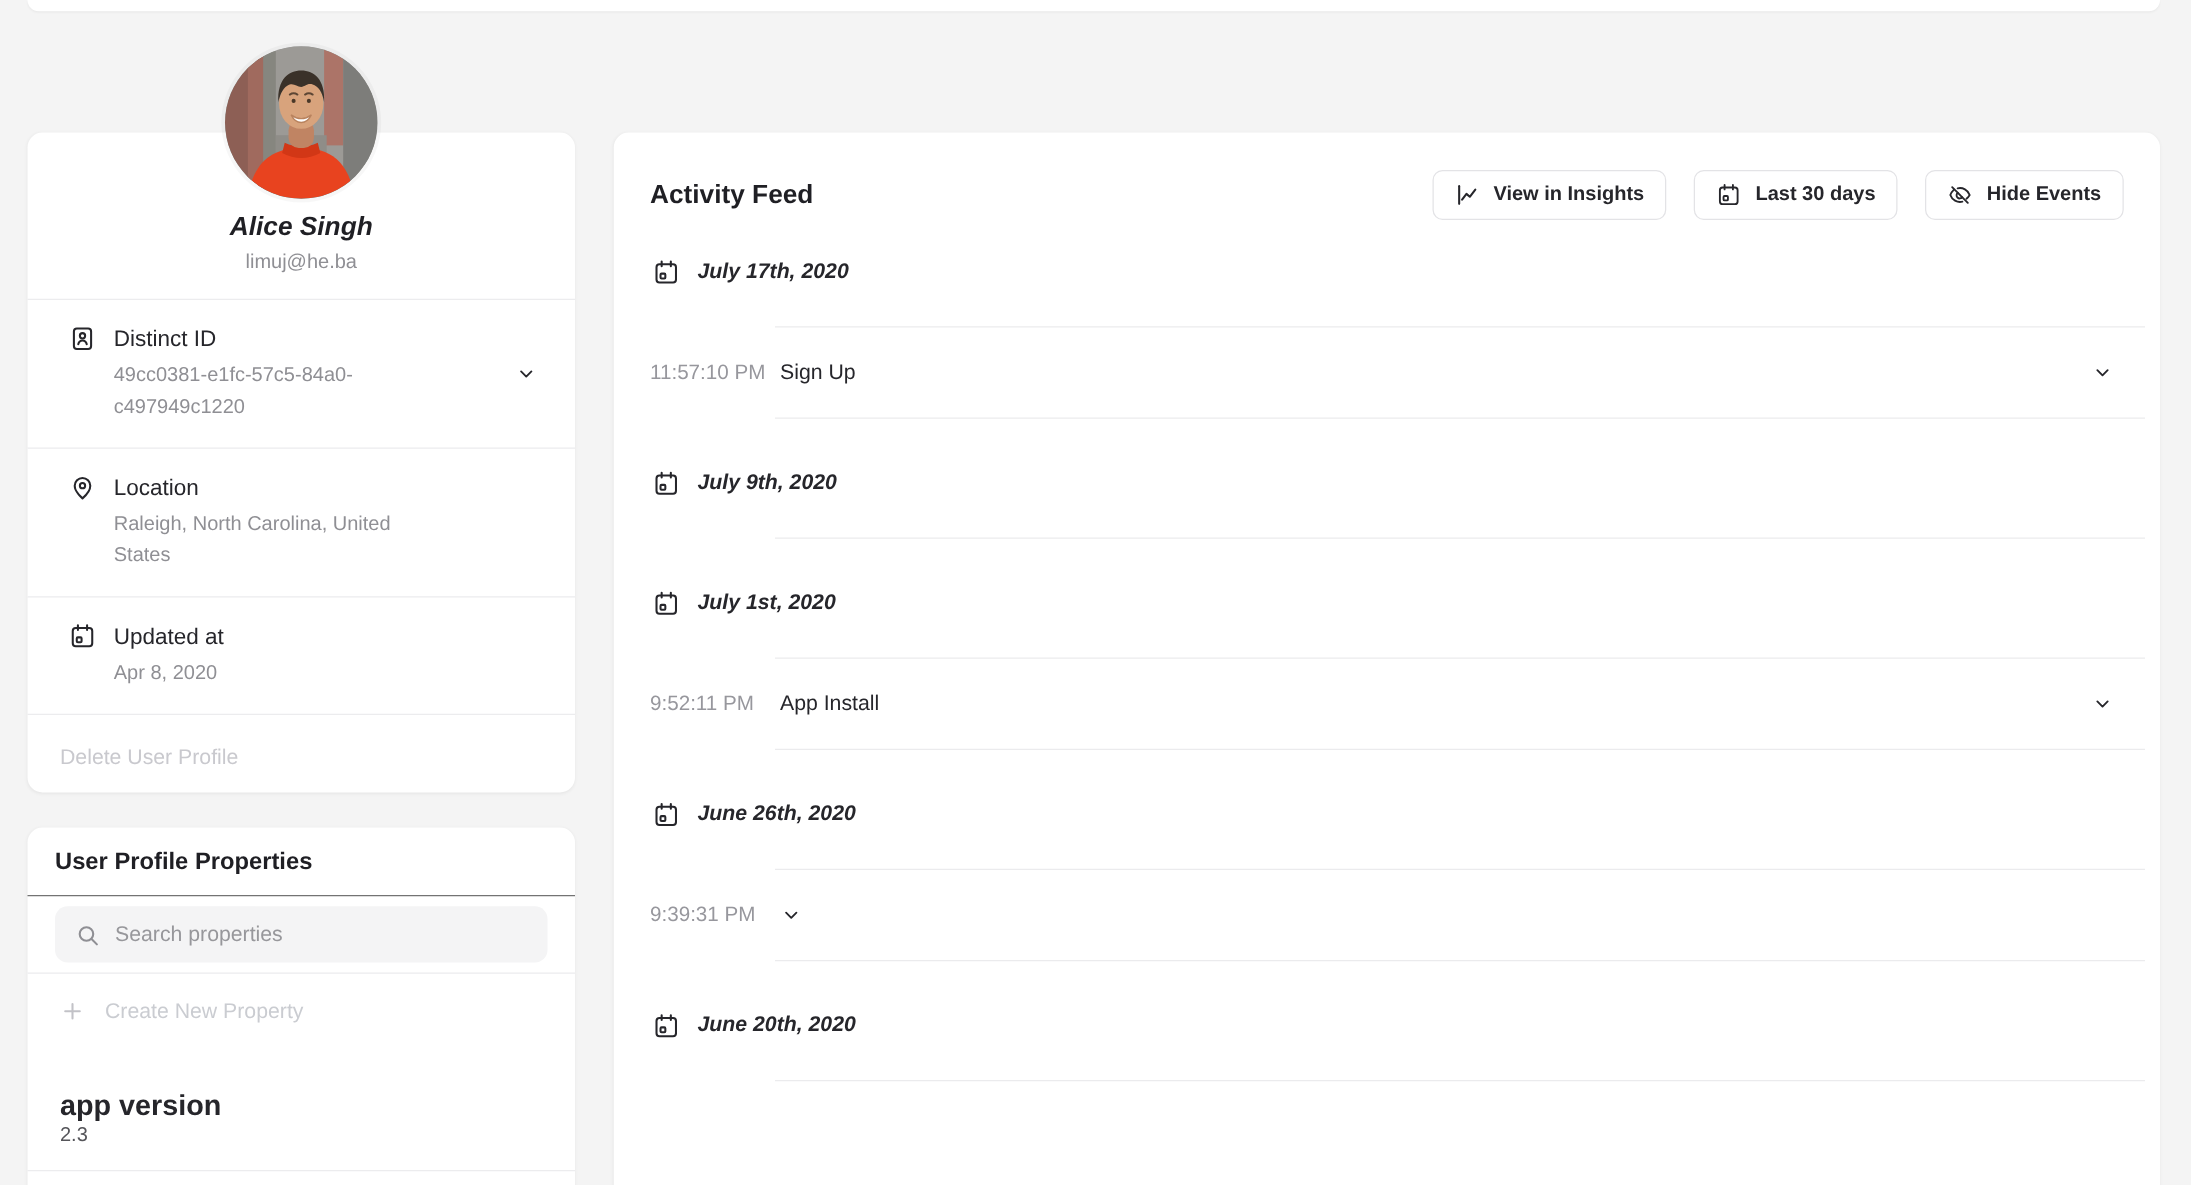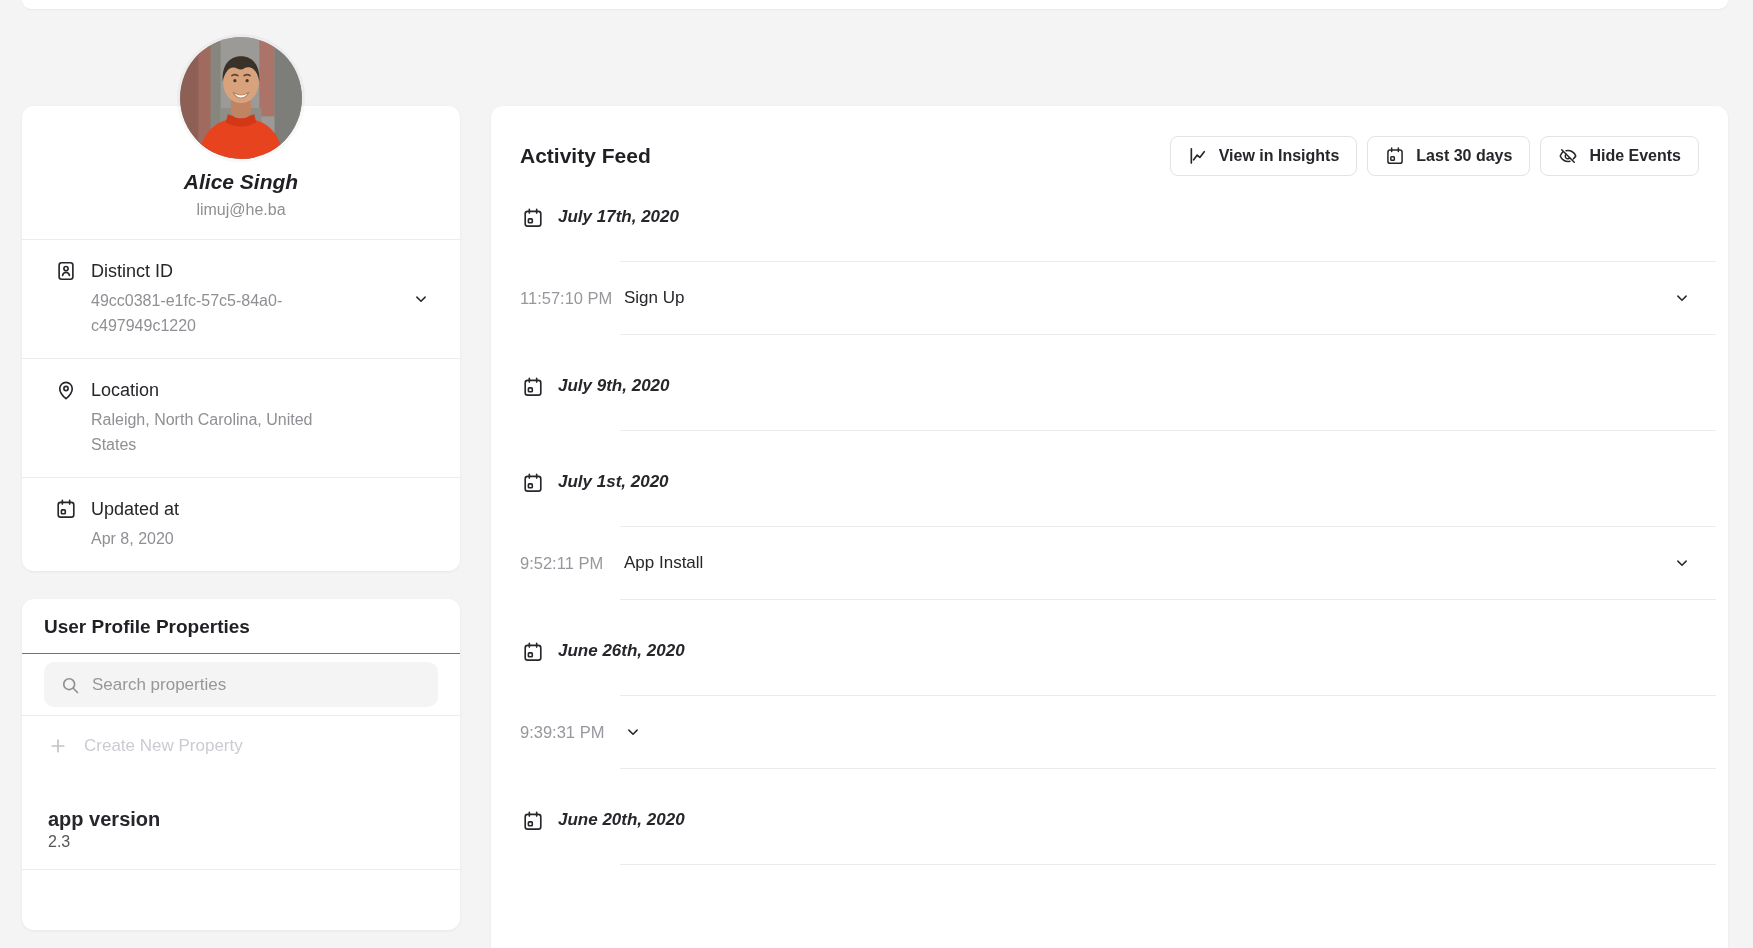--- a/index.html
+++ b/index.html
@@ -36,28 +36,28 @@
   .props-title { font-size:19px; font-weight:700; color:#1f1f24; }
   .search-wrap { border-top:1px solid #737373; padding:8px 22px; }
   .search-box { display:flex; align-items:center; gap:12px; height:45px; background:#f4f4f5; border-radius:10px; padding:0 16px; }
   .search-box svg { width:20px; height:20px; color:#8f8f94; flex:none; }
   .search-box input { border:none; outline:none; background:transparent; font-family:"Liberation Sans",sans-serif; font-size:17px; color:#26262b; width:100%; }
   .search-box input::placeholder { color:#97979b; }
   .create-row { border-top:1px solid #ececee; padding:20px 26px; display:flex; align-items:center; gap:16px; cursor:pointer; }
   .create-row svg { width:20px; height:20px; color:#c2c2c7; flex:none; }
   .create-label { color:#caccd1; font-size:17px; font-weight:500; }
   .prop-item { padding:32px 26px 18px; border-bottom:1px solid #ececee; }
-  .prop-name { font-size:20px; font-weight:700; color:#26262b; }
+  .prop-name { font-size:23px; font-weight:700; color:#26262b; }
   .prop-value { margin-top:2px; font-size:16px; color:#55555a; }
 
   
   .feed-card { position:absolute; left:491px; top:106px; width:1237px; height:1100px; }
   .feed-head { display:flex; justify-content:space-between; align-items:center; padding:30px 29px 0; }
   .feed-title { font-size:21px; font-weight:700; color:#1f1f24; }
-  .btn-group { display:flex; gap:10px; }
+  .btn-group { display:flex; gap:22px; }
   .btn { display:flex; align-items:center; gap:11px; height:40px; padding:0 17px; background:#fff; border:1px solid #e3e3e6; border-radius:8px; font-family:"Liberation Sans",sans-serif; font-size:16px; font-weight:600; color:#26262b; cursor:pointer; }
   .btn svg { width:20px; height:20px; }
 
   .feed-body { padding:0 12px 0 29px; }
   .date-header { display:flex; align-items:flex-start; gap:14px; margin:41px 0 0 2px; height:24px;font-style:italic; }
   .feed-group:first-child .date-header { margin-top:31px; }
   .date-header .cal { width:22px; height:22px; color:#26262b; flex:none; }
   .date-header .cal svg { width:100%; height:100%; display:block; }
   .date-text { font-size:17px; font-weight:700; color:#26262b; }
   .rule { height:1px; background:#ebebed; margin-left:100px; margin-top:30px; }
@@ -147,20 +147,23 @@
                 <path d="M8 2.4v4.2M16 2.4v4.2"></path>
                 <rect x="7" y="13" width="4.2" height="4.2" rx="0.9"></rect>
               </svg>
             </span>
       <span class="field-label">Updated at</span>
     </div>
     <div class="field-value">Apr 8, 2020</div>
 
   </div>
 </div>
+    <div class="delete-row">
+      <span class="delete-label">Delete User Profile</span>
+    </div>
   </div>
 
   <div class="card props-card">
     <div class="props-title-row">
       <span class="props-title">User Profile Properties</span>
     </div>
     <div class="search-wrap">
       <div class="search-box">
         <svg viewBox="0 0 24 24" fill="none" stroke="currentColor" stroke-width="2" stroke-linecap="round">
             <circle cx="11" cy="11" r="6.5"></circle>

